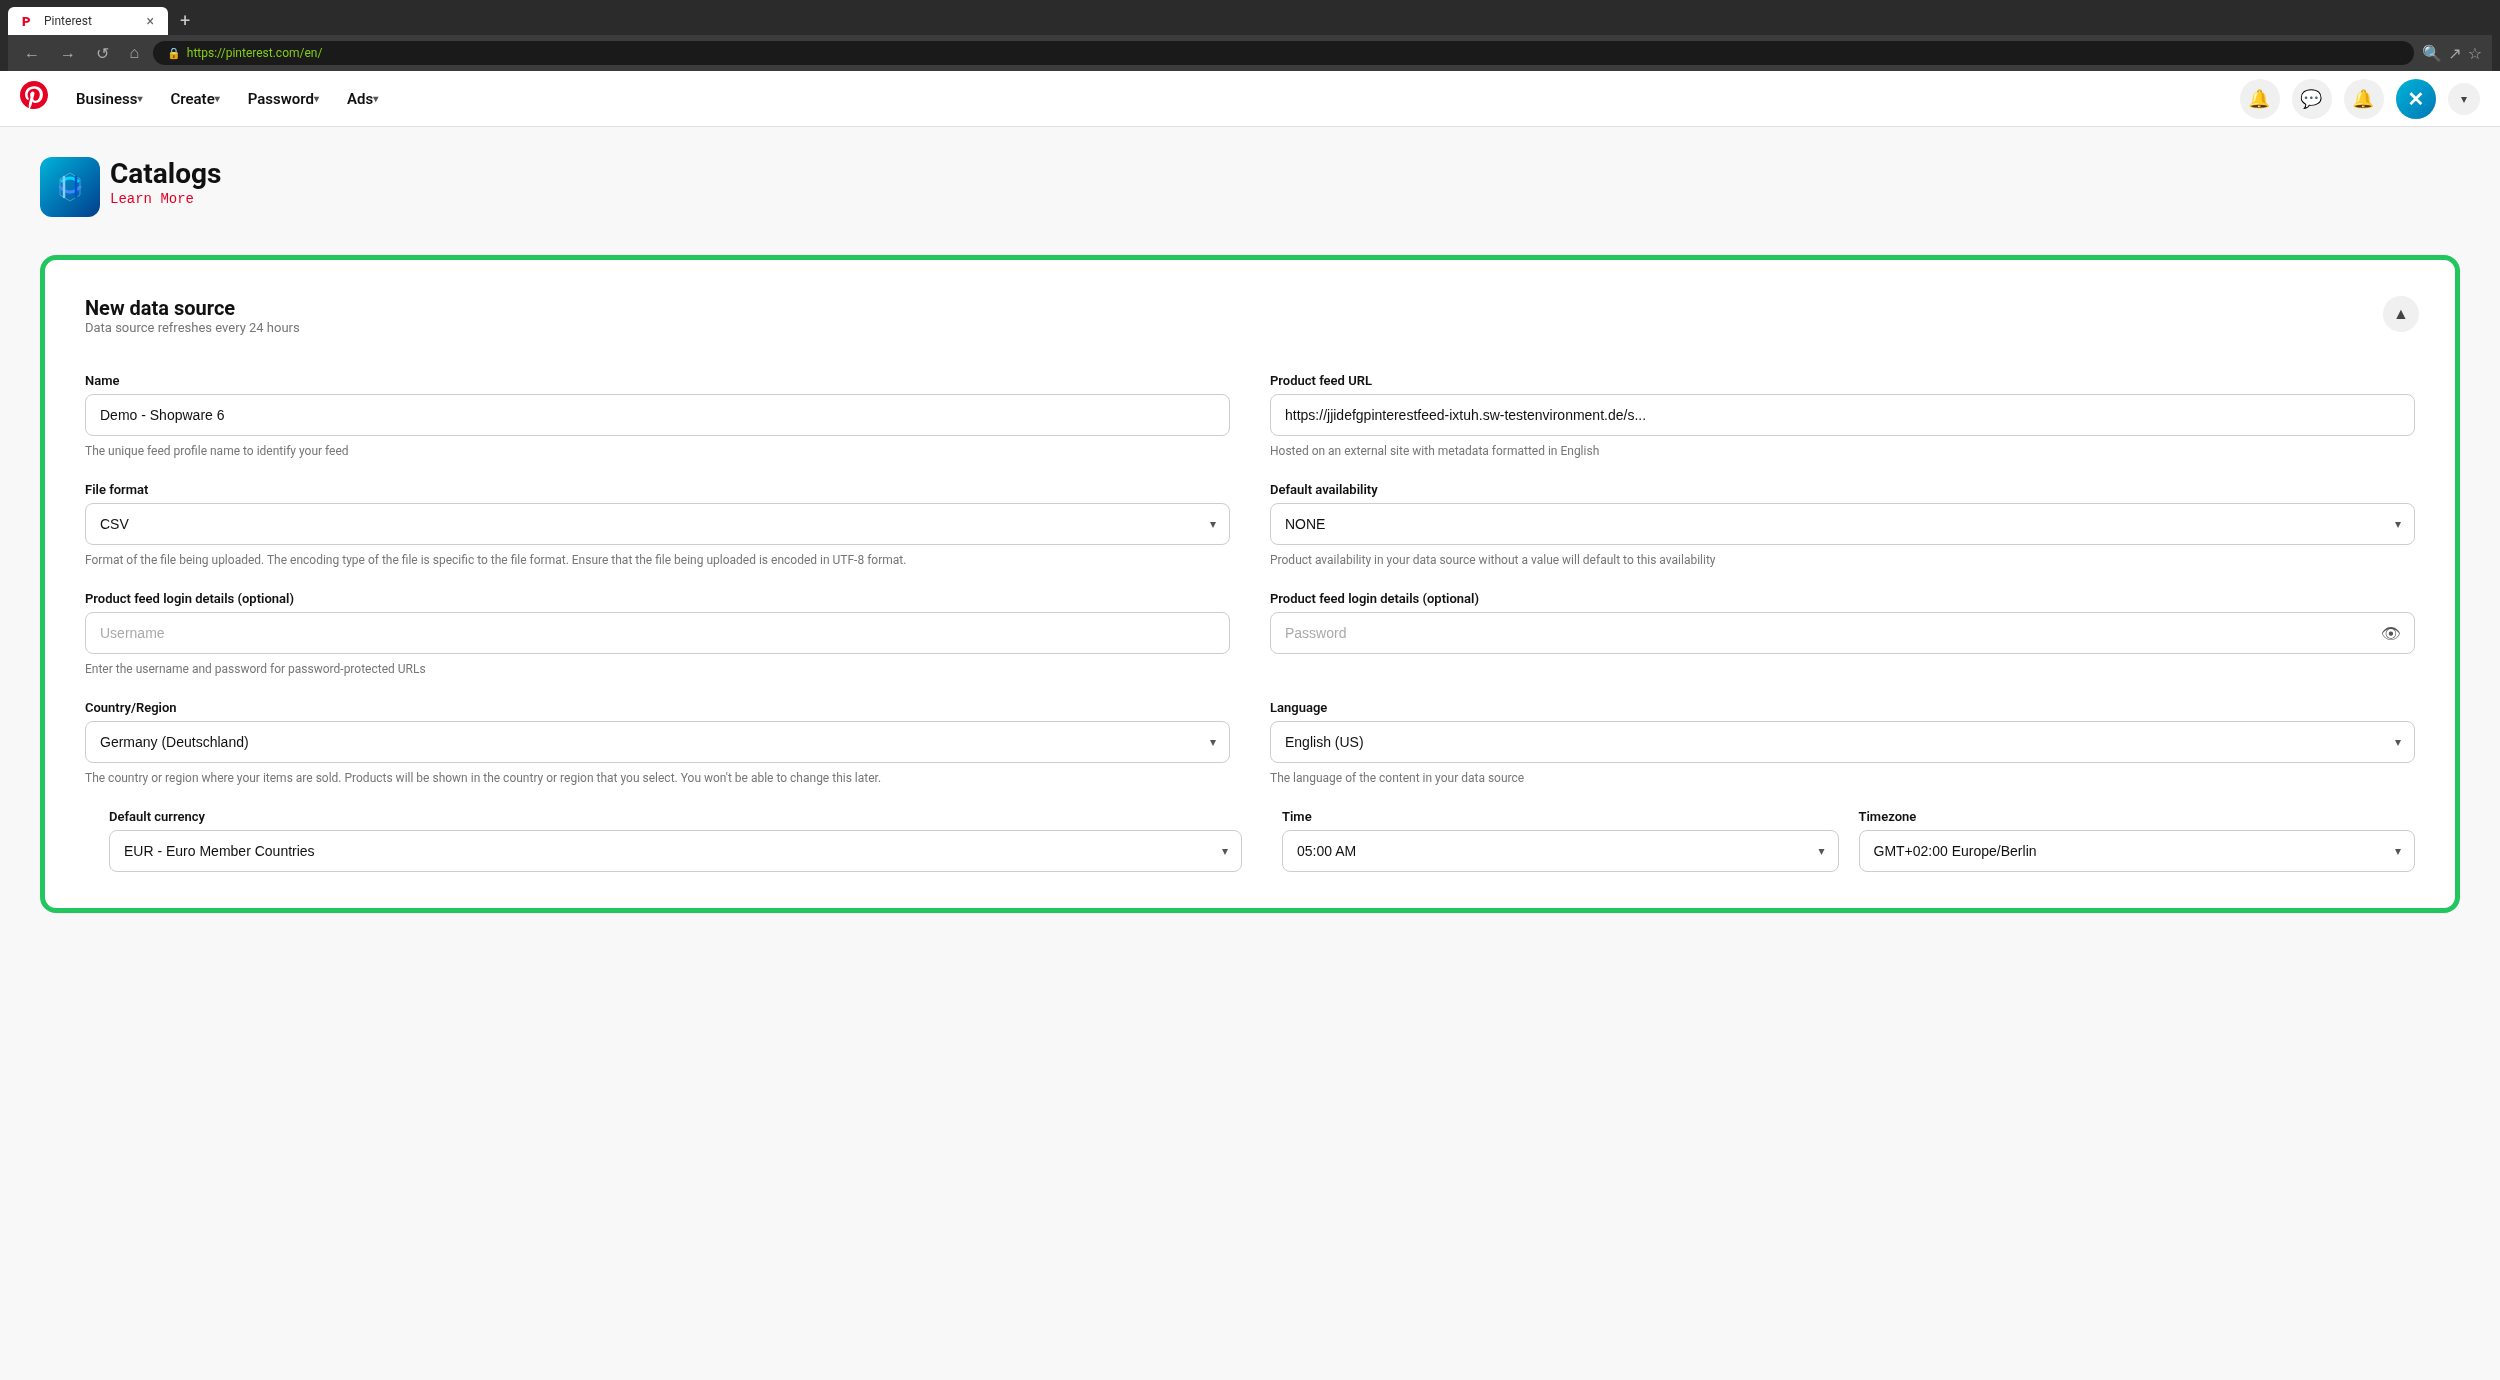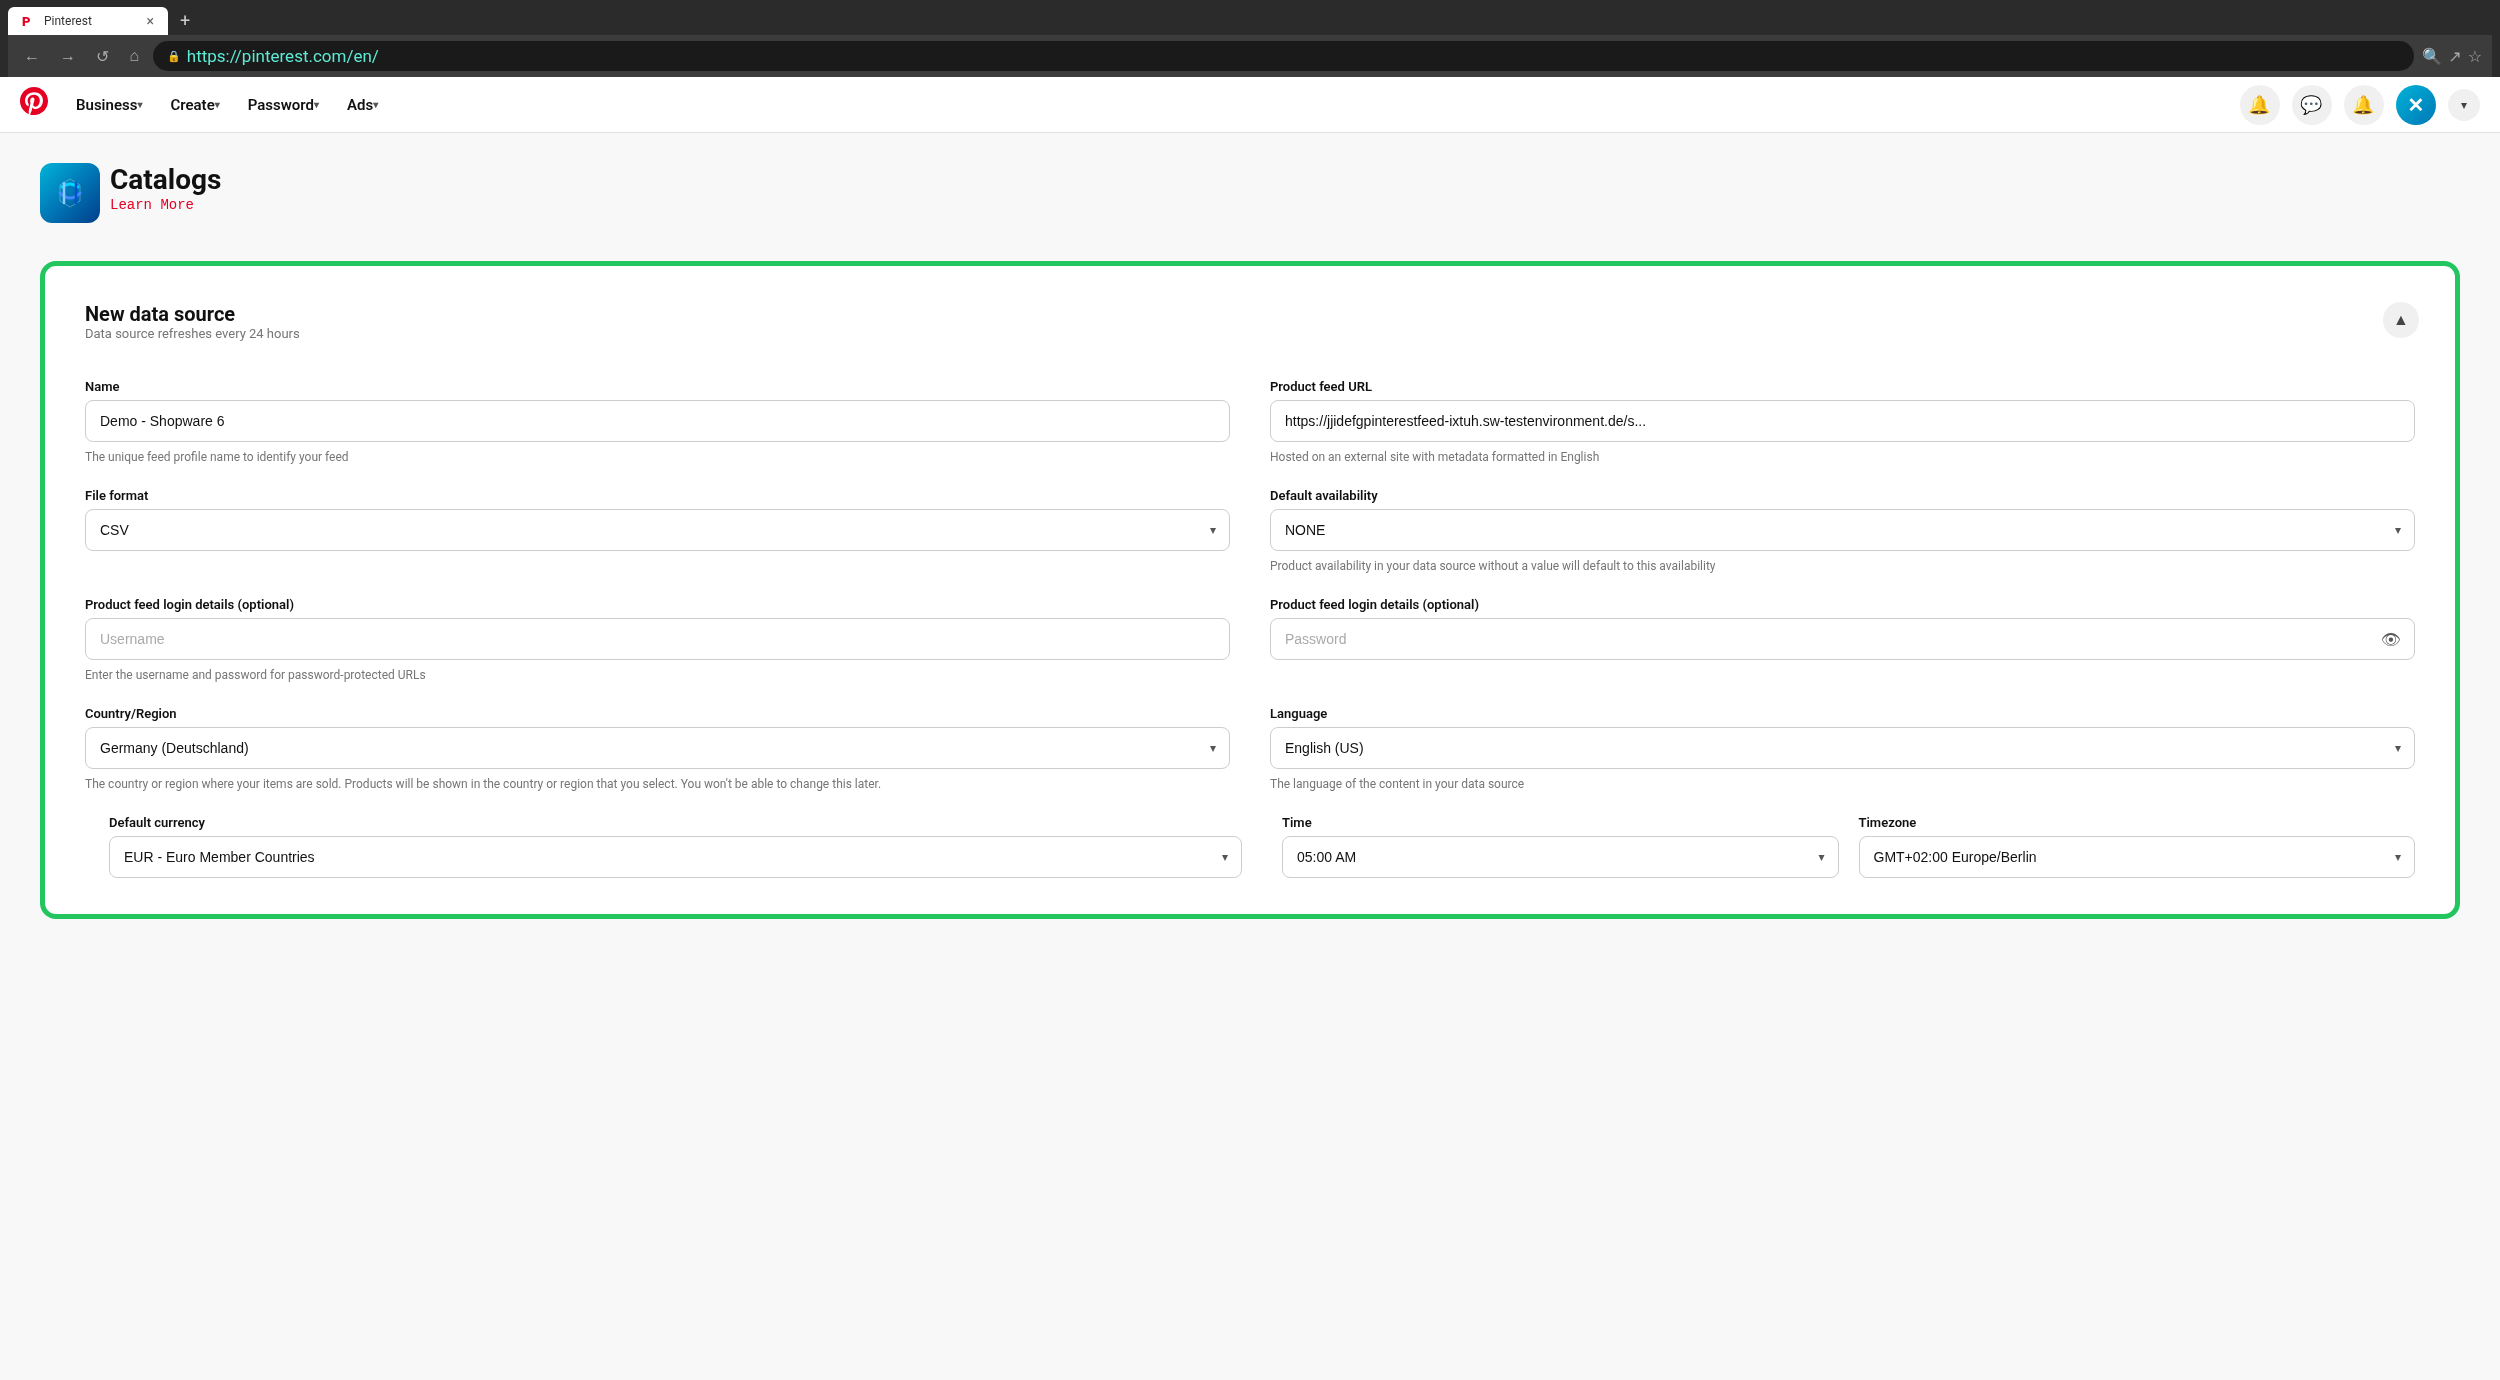--- a/index.html
+++ b/index.html
@@ -9,21 +9,21 @@
     .browser-chrome { background: #2b2b2b; padding: 6px 8px 0; }
     .browser-tabs { display: flex; align-items: center; gap: 4px; margin-bottom: 0; }
     .browser-tab { background: #fff; border-radius: 6px 6px 0 0; padding: 6px 14px; display: flex; align-items: center; gap: 8px; font-size: 12px; color: #333; min-width: 160px; }
     .browser-tab .tab-favicon { width: 14px; height: 14px; }
     .browser-tab .tab-close { margin-left: auto; color: #666; cursor: pointer; font-size: 14px; }
     .browser-tab-new { color: #ccc; font-size: 18px; padding: 4px 8px; cursor: pointer; }
     .browser-toolbar { background: #3c3c3c; padding: 6px 10px; display: flex; align-items: center; gap: 8px; }
     .browser-nav-btn { color: #aaa; font-size: 16px; cursor: pointer; padding: 2px 6px; background: none; border: none; }
     .browser-address-bar { flex: 1; background: #1a1a1a; border-radius: 20px; padding: 5px 14px; display: flex; align-items: center; gap: 6px; color: #ccc; font-size: 13px; }
     .browser-address-bar .lock-icon { color: #aaa; font-size: 11px; }
-    .browser-address-url { color: #5eead4; font-size: 17px; }
+    .browser-address-url { color: #84cc16; font-size: 12px; }
     .browser-toolbar-right { display: flex; gap: 6px; align-items: center; color: #aaa; }
     .browser-toolbar-right span { font-size: 16px; cursor: pointer; }
 
     
     .pinterest-header { background: #fff; border-bottom: 1px solid #e0e0e0; padding: 0 20px; display: flex; align-items: center; height: 56px; }
     .pinterest-logo { color: #e60023; font-size: 28px; margin-right: 16px; cursor: pointer; }
     .header-nav { display: flex; align-items: center; gap: 4px; flex: 1; }
     .header-nav-item { display: flex; align-items: center; padding: 8px 12px; border-radius: 24px; cursor: pointer; font-weight: 600; font-size: 15px; color: #111; }
     .header-nav-item .chevron { font-size: 10px; color: #555; }
     .header-right { display: flex; align-items: center; gap: 12px; margin-left: auto; }
@@ -185,20 +185,21 @@
         <label class="form-label">File format</label>
         <div class="form-select-wrapper">
           <select class="form-select">
             <option>CSV</option>
             <option>TSV</option>
             <option>XML</option>
             <option>RSS XML</option>
           </select>
           <span class="select-chevron">▾</span>
         </div>
+        <span class="form-hint">Format of the file being uploaded. The encoding type of the file is specific to the file format. Ensure that the file being uploaded is encoded in UTF-8 format.</span>
       </div>
       <div class="form-group">
         <label class="form-label">Default availability</label>
         <div class="form-select-wrapper">
           <select class="form-select">
             <option>NONE</option>
             <option>IN_STOCK</option>
             <option>OUT_OF_STOCK</option>
             <option>PREORDER</option>
           </select>

